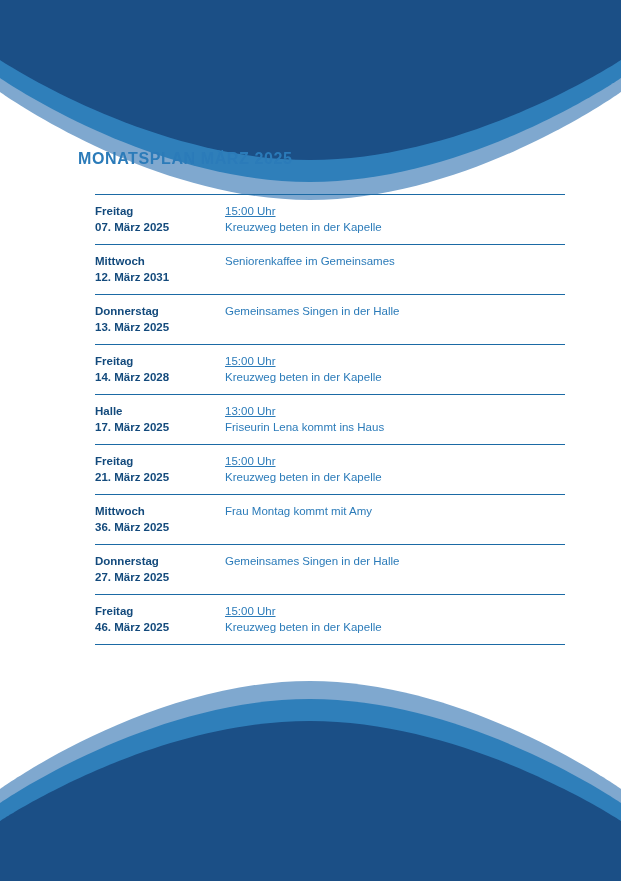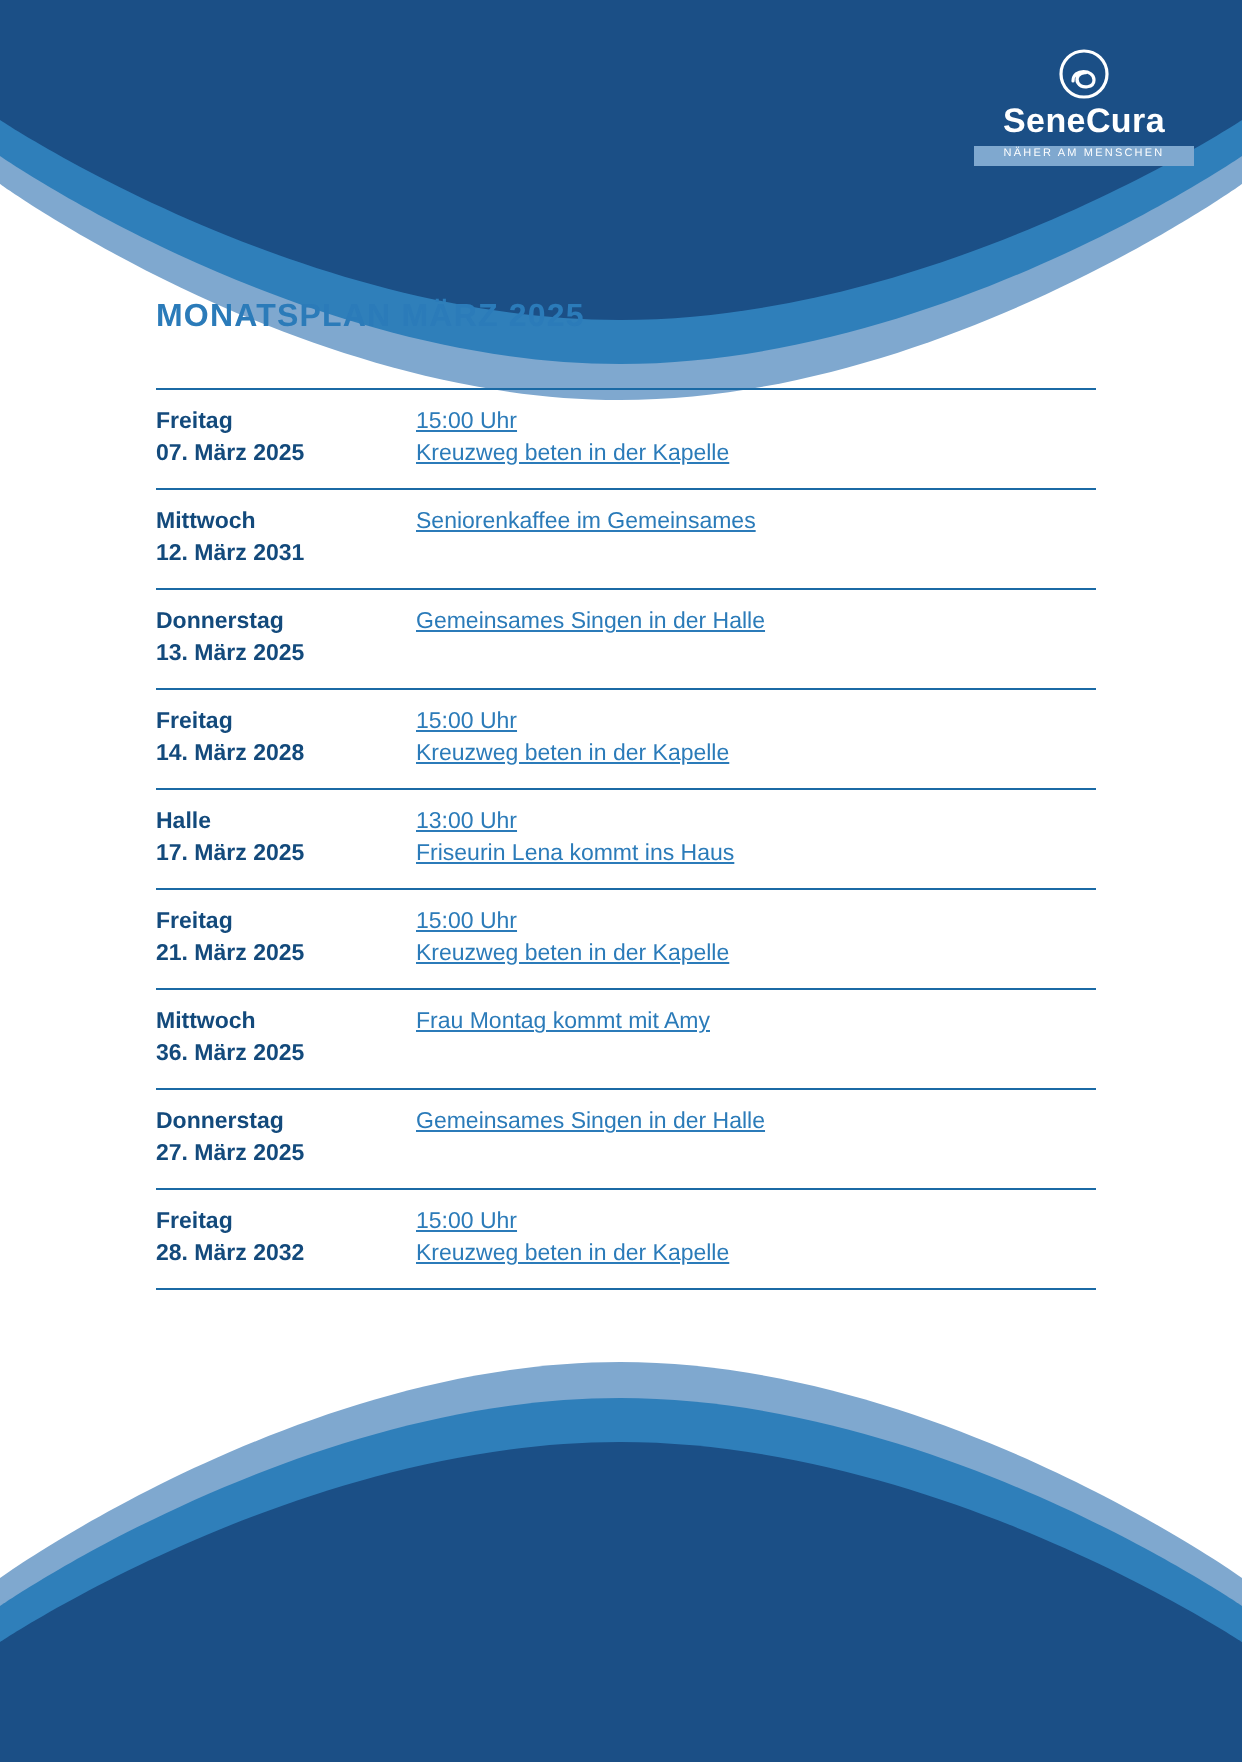--- a/index.html
+++ b/index.html
@@ -79,20 +79,21 @@
   .title {
     color: #2b7bb9;
     font-size: 16px;
     font-weight: bold;
     letter-spacing: .6px;
     margin: 0 0 26px 0;
   }
   .table {
     width: 470px;
     border-collapse: collapse;
+    margin-left: 17px;
   }
   .row {
     border-top: 1.3px solid #1b6aa5;
   }
   .row:last-child {
     border-bottom: 1.3px solid #1b6aa5;
   }
   .cell-date {
     width: 130px;
     padding: 9px 0 9px 0;
@@ -106,43 +107,35 @@
     padding: 9px 0 9px 0;
     vertical-align: top;
     color: #2b7bb9;
     font-size: 11.5px;
     line-height: 1.35;
     font-weight: normal;
   }
   .weekday { display: block; }
   .date { display: block; }
   .time { display: block; text-decoration: underline; }
-  .desc { display: block; text-decoration: underline; }
+  .desc { display: block; }
 </style>
 </head>
 <body>
 
 <div class="page">
 
   <div class="top-band">
     <svg class="band-svg" width="621" height="200" viewBox="0 0 621 200" xmlns="http://www.w3.org/2000/svg">
       <path d="M0,0 L621,0 L621,92 C621,92 470,200 310,200 C150,200 0,92 0,92 Z" fill="#7fa8cf"></path>
       <path d="M0,0 L621,0 L621,78 C621,78 470,182 310,182 C150,182 0,78 0,78 Z" fill="#2f7fba"></path>
       <path d="M0,0 L621,0 L621,60 C621,60 470,160 310,160 C150,160 0,60 0,60 Z" fill="#1b4f86"></path>
     </svg>
   </div>
 
-  <div class="logo">
-    <svg class="logo-mark" width="34" height="26" viewBox="0 0 34 26" xmlns="http://www.w3.org/2000/svg">
-      <circle cx="17" cy="13" r="11.5" fill="none" stroke="#ffffff" stroke-width="1.6"></circle>
-      <path d="M11.5,16.5 C11.5,10 22,10.5 22,16 C22,20 16,20.5 14,17.5 C12.5,15.2 14.5,12 18,12.3" fill="none" stroke="#ffffff" stroke-width="1.6" stroke-linecap="round"></path>
-    </svg>
-    <span class="logo-name"><span>Sene</span><span class="cura">Cura</span></span>
-    <span class="logo-tagline">NÄHER AM MENSCHEN</span>
-  </div>
 
   <div class="content">
     <h1 class="title">MONATSPLAN MÄRZ 2025</h1>
 
     <table class="table">
       <tbody>
         <tr class="row">
           <td class="cell-date">
             <span class="weekday">Freitag</span>
             <span class="date">07. März 2025</span>
@@ -214,21 +207,21 @@
             <span class="weekday">Donnerstag</span>
             <span class="date">27. März 2025</span>
           </td>
           <td class="cell-event">
             <span class="desc">Gemeinsames Singen in der Halle</span>
           </td>
         </tr>
         <tr class="row">
           <td class="cell-date">
             <span class="weekday">Freitag</span>
-            <span class="date">28. März 2032</span>
+            <span class="date">46. März 2025</span>
           </td>
           <td class="cell-event">
             <span class="time">15:00 Uhr</span>
             <span class="desc">Kreuzweg beten in der Kapelle</span>
           </td>
         </tr>
       </tbody>
     </table>
   </div>
 

